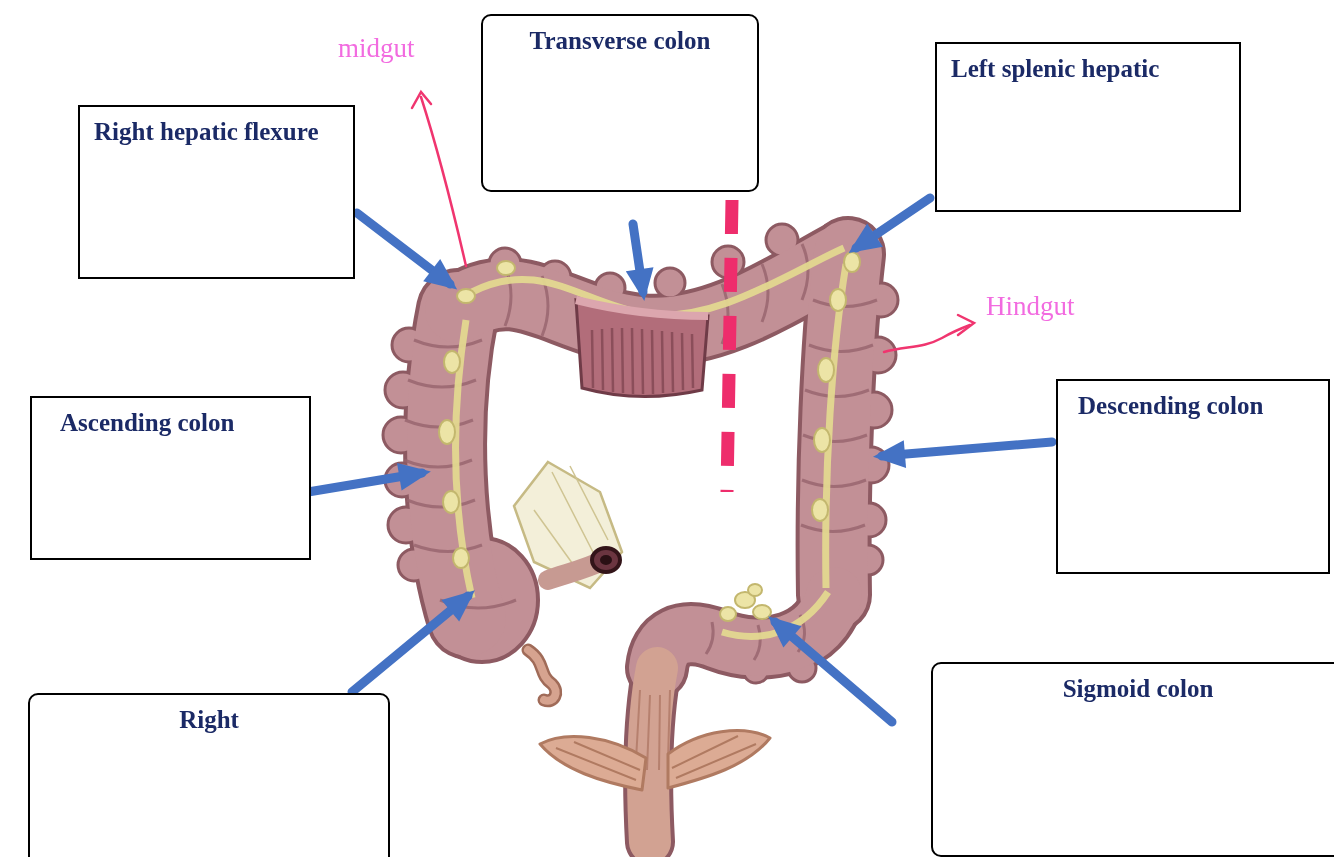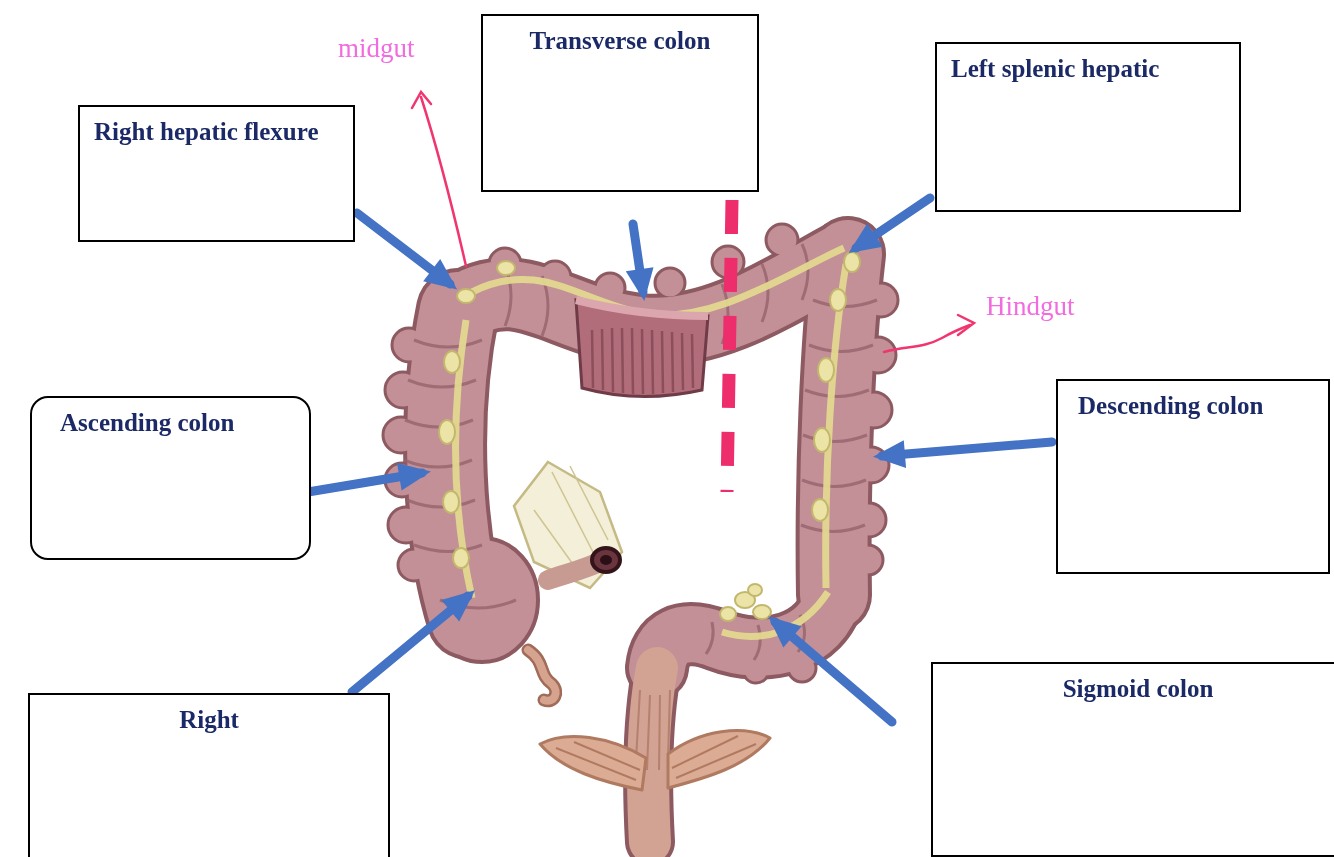--- a/index.html
+++ b/index.html
@@ -20,21 +20,21 @@
     background: #ffffff;
     border: 2px solid var(--box-border, #000000);
     color: var(--label-text, #1b2a66);
     font-family: "Liberation Serif", serif;
     font-weight: 700;
     font-size: 25px;
     line-height: 1.18;
     padding: 10px 14px;
     box-sizing: border-box;
   }
-  .label-box.center { text-align: center; }
+  .label-box.center { text-align: center; border-radius: 10px; }
   .label-box.pad-left { padding-left: 28px; }
   .annotation {
     position: absolute;
     font-family: "Liberation Serif", serif;
     font-size: 27px;
     color: var(--annotation-pink, #f26be0);
     margin-left: 8px;
   }
 </style>
 </head>
@@ -191,25 +191,25 @@
   </svg>
 
   <div class="label-box center" style="left:481px; top:14px; width:278px; height:178px;">
     <span>Transverse colon</span>
   </div>
 
   <div class="label-box" style="left:935px; top:42px; width:306px; height:170px;">
     <span>Left splenic hepatic</span>
   </div>
 
-  <div class="label-box" style="left:78px; top:105px; width:277px; height:137px;">
+  <div class="label-box" style="left:78px; top:105px; width:277px; height:174px;">
     <span>Right hepatic flexure</span>
   </div>
 
-  <div class="label-box pad-left" style="left:30px; top:396px; width:281px; height:164px;border-radius:18px;">
+  <div class="label-box pad-left" style="left:30px; top:396px; width:281px; height:164px;">
     <span>Ascending colon</span>
   </div>
 
   <div class="label-box center" style="left:28px; top:693px; width:362px; height:185px;">
     <span>Right</span>
   </div>
 
   <div class="label-box" style="left:1056px; top:348px; width:274px; height:195px; padding-left:20px;margin-top:31px;">
     <span>Descending colon</span>
   </div>

